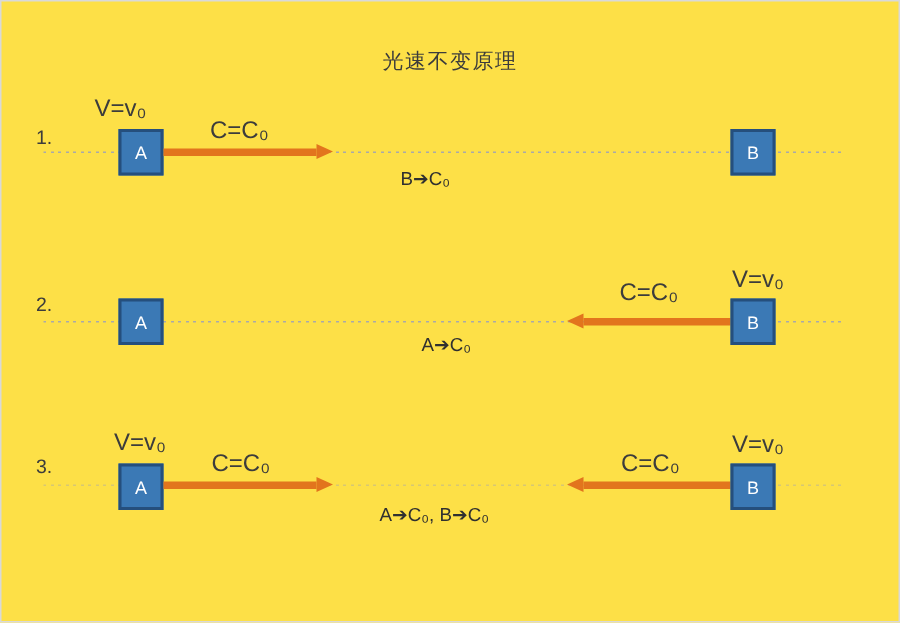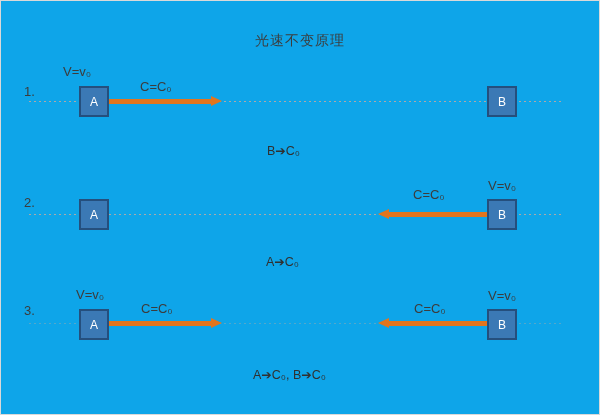--- a/index.html
+++ b/index.html
@@ -12,21 +12,21 @@
   }
   html,body{margin:0;padding:0;}
   body{
     font-family:"Liberation Sans","DejaVu Sans",sans-serif;
     background:#ffffff;
   }
   .canvas{
     position:relative;
     width:598px;
     height:413px;
-    background:#0ea5e9;
+    background:#fde047;
     border:1px solid var(--canvas-border);
     overflow:hidden;
   }
   .title{
     position:absolute;
     left:0; right:0; top:31px;
     text-align:center;
     font-size:14px;
     color:var(--text);
     letter-spacing:1px;
@@ -38,30 +38,29 @@
     height:1px;
     background:repeating-linear-gradient(to right, var(--dash-line) 0 2px, transparent 2px 5px);
   }
   .num{
     position:absolute;
     font-size:13px;
     color:var(--text);
   }
   .lbl{
     position:absolute;
-    font-size:13px;
+    font-size:16px;
     color:var(--text);
     white-space:nowrap;
   }
   .result{
     position:absolute;
     font-size:12.5px;
     color:#303030;
     white-space:nowrap;
-    margin-top:32px;
   }
   .box{
     position:absolute;
     width:26px;
     height:27px;
     background:var(--box-fill);
     border:2px solid var(--box-border);
     color:#ffffff;
     font-size:12px;
     display:flex;
@@ -112,21 +111,21 @@
       <span>B</span>
     </div>
   </div>
 
   <div>
     <div class="dash" style="top:213px"></div>
     <div class="num" style="left:23px; top:194px">2.</div>
     <div class="box" style="left:78px; top:198px">
       <span>A</span>
     </div>
-    <div class="result" style="left:265px; top:221px">A➔C₀</div>
+    <div class="result" style="left:280px; top:221px">A➔C₀</div>
     <div class="head-l" style="left:377px; top:208px"></div>
     <div class="shaft" style="left:388px; top:211px; width:98px"></div>
     <div class="lbl" style="left:412px; top:186px">C=C₀</div>
     <div class="lbl" style="left:487px; top:177px">V=v₀</div>
     <div class="box" style="left:486px; top:198px">
       <span>B</span>
     </div>
   </div>
 
   <div>

